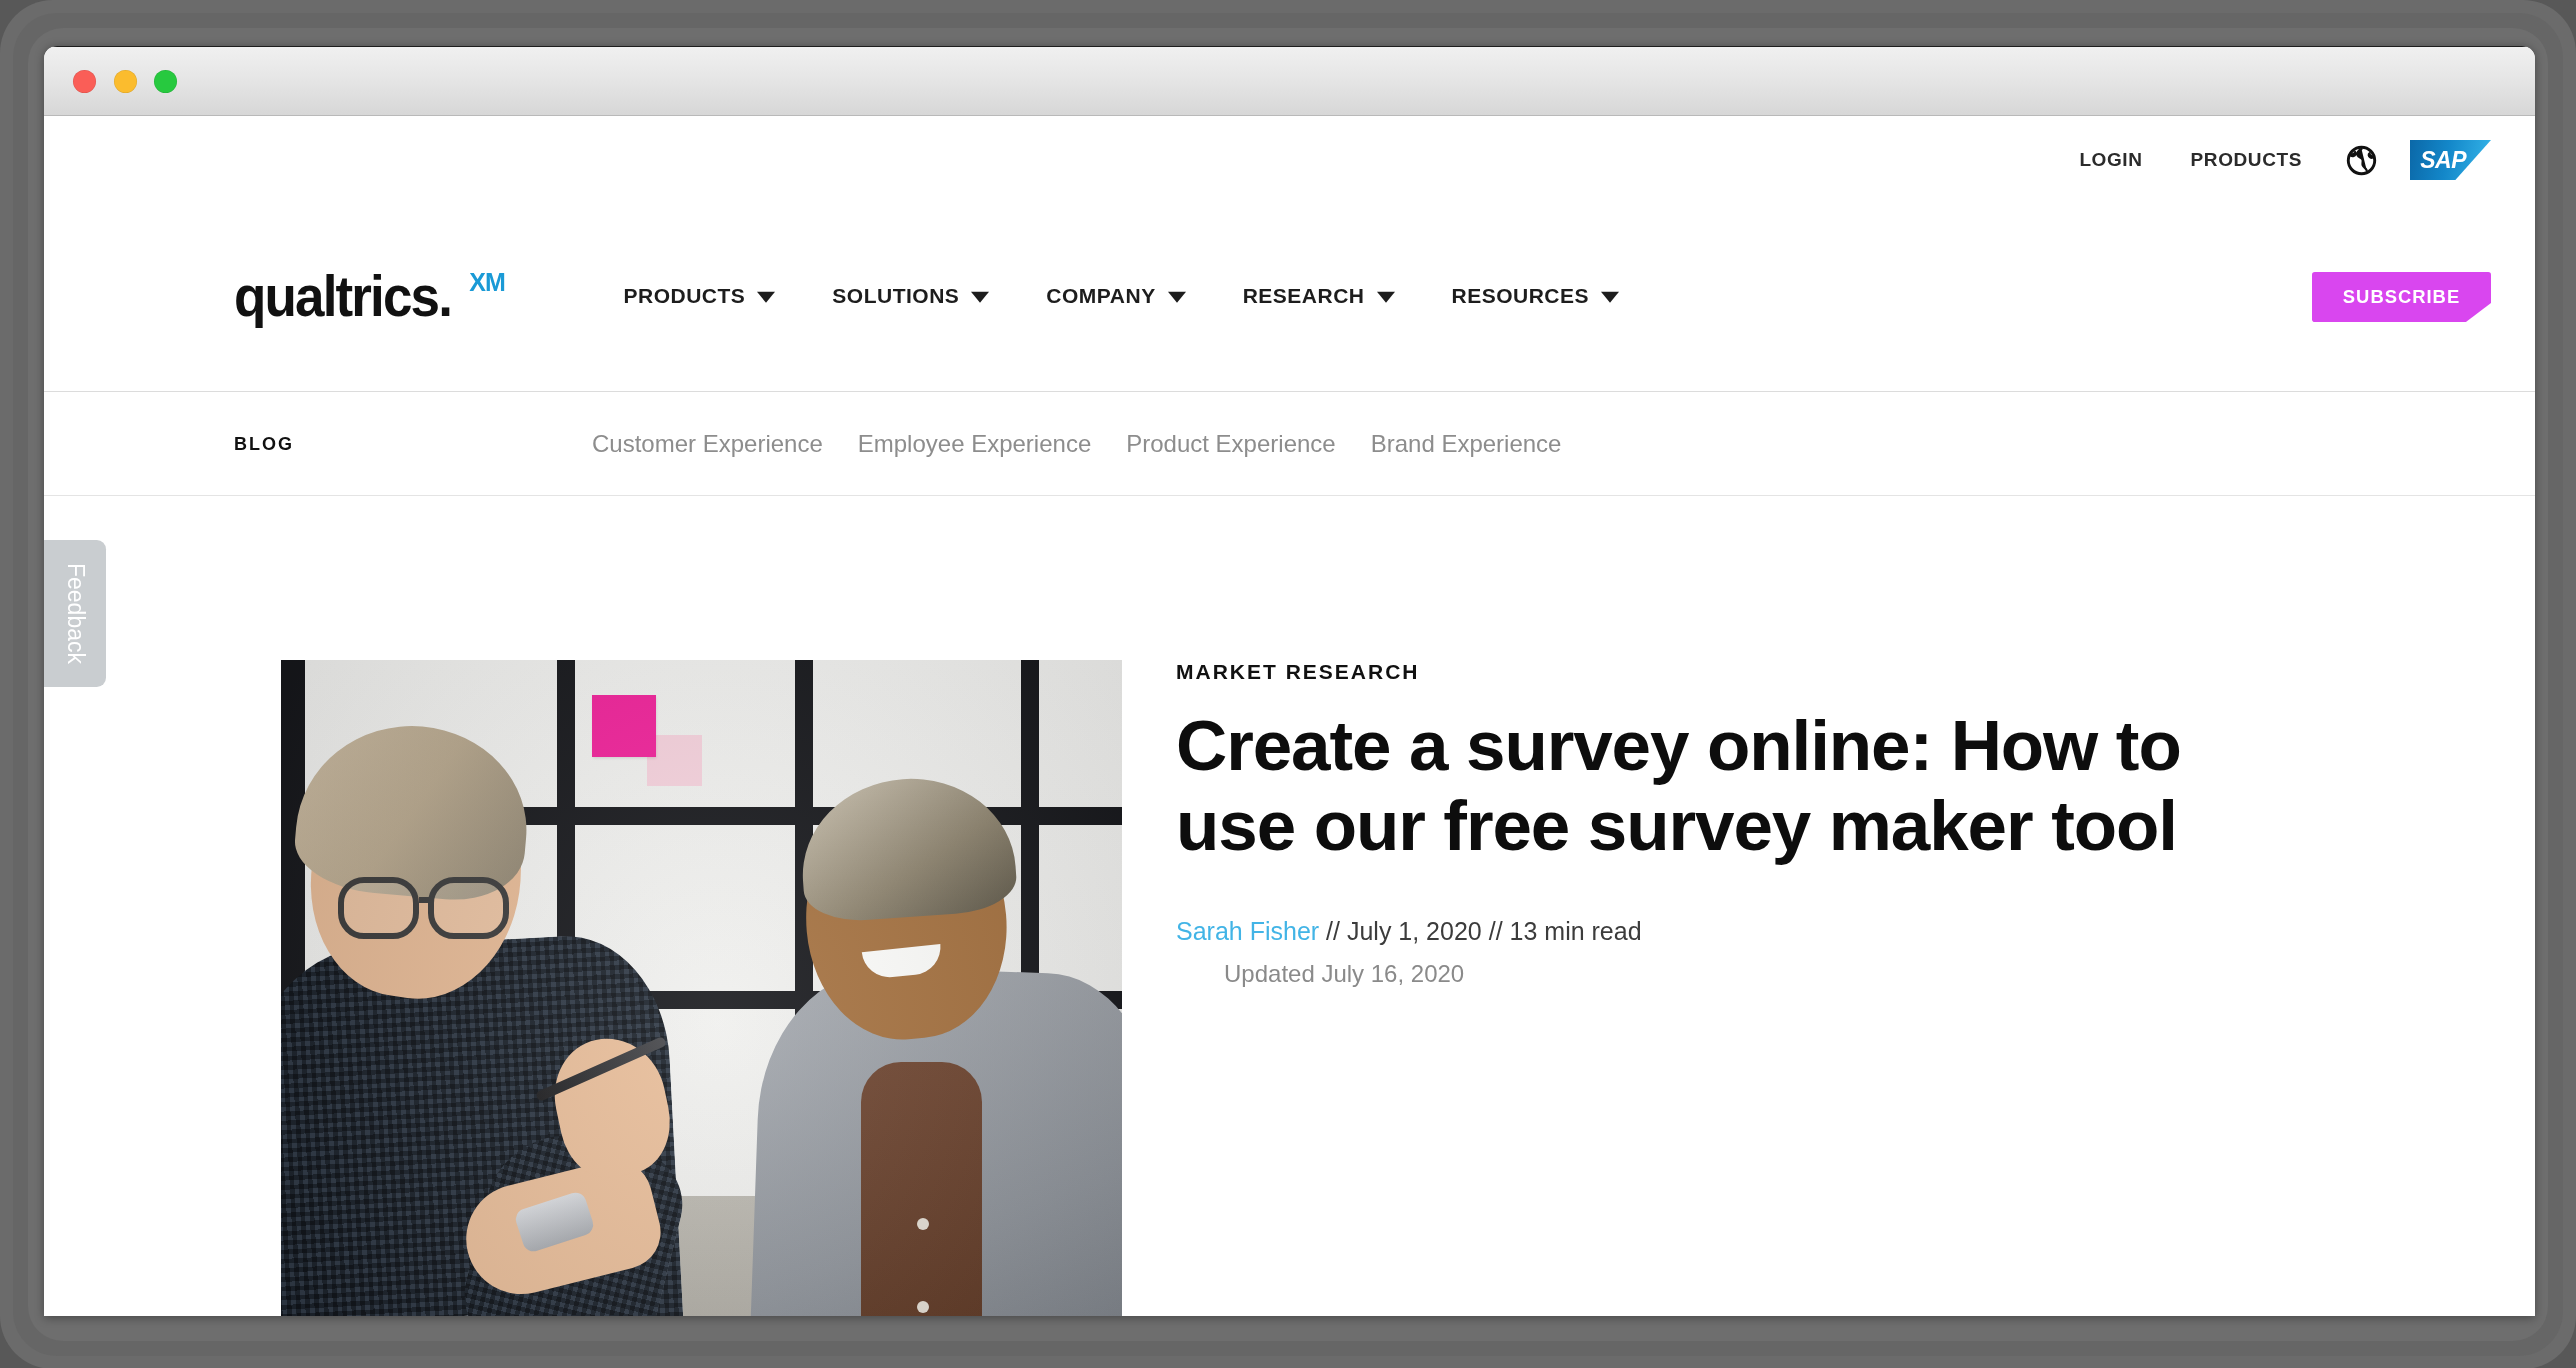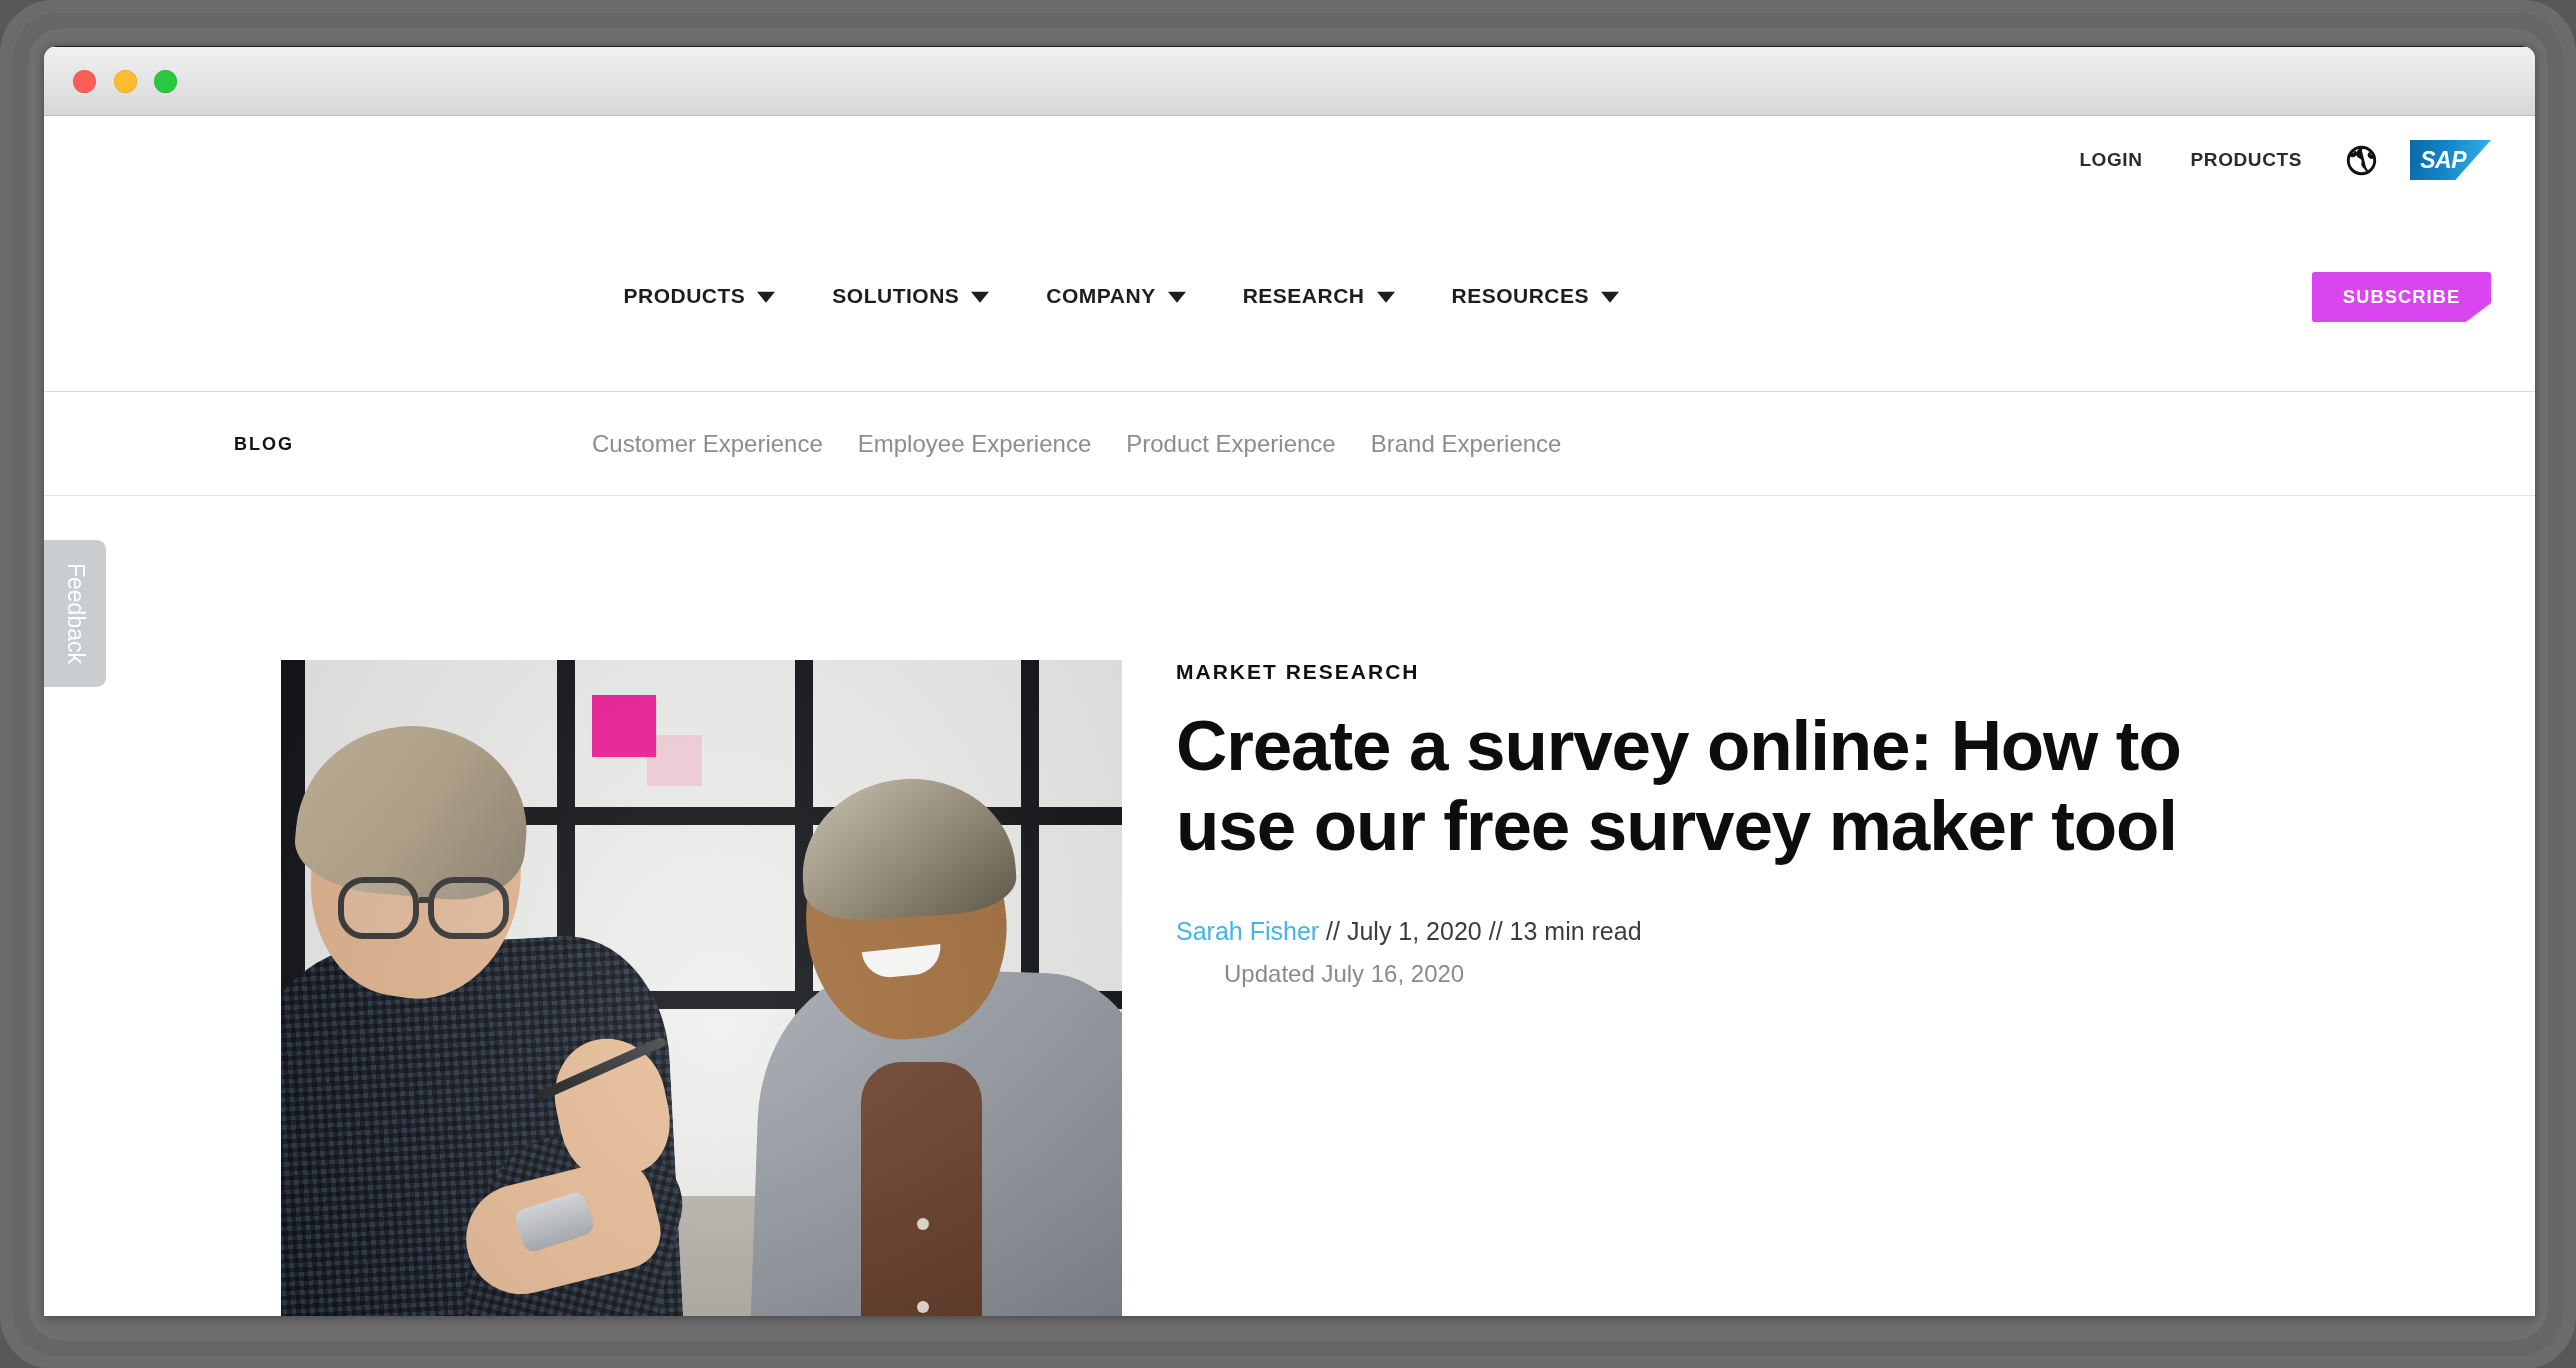--- a/index.html
+++ b/index.html
@@ -526,20 +526,24 @@
             <path d="M17 4.5c-3.6 1.2-5.4 4.6-4.2 7.1 1.1 2.4 4.1 2 5.2 4.3 1 2.2-.6 4.1.3 6.3 1 2.3 3.6 3.1 4.4 5.6M10 7.5c1.4 1.9.2 4-1.6 4.6-1.6.5-3.4-.3-4.4-1.6M26 9c-1.7 1.1-1.3 3.3.2 4.3 1.3.9 3.3.6 4.3-.6" fill="#111" stroke="#111" stroke-width="2.4" stroke-linecap="round"></path>
           </svg>
         </span>
 
         <span id="sap-logo">
           <span class="sap-shape"></span>
           <span class="sap-text">SAP</span>
         </span>
       </div>
 
+      <a id="brand-logo" href="#">
+        <span class="brand-word">qualtrics.</span>
+        <span class="brand-xm">XM</span>
+      </a>
 
       <nav id="primary-nav">
         <a class="nav-item" href="#">
           <span class="nav-label">PRODUCTS</span>
           <span class="chev"></span>
         </a>
         <a class="nav-item" href="#">
           <span class="nav-label">SOLUTIONS</span>
           <span class="chev"></span>
         </a>

